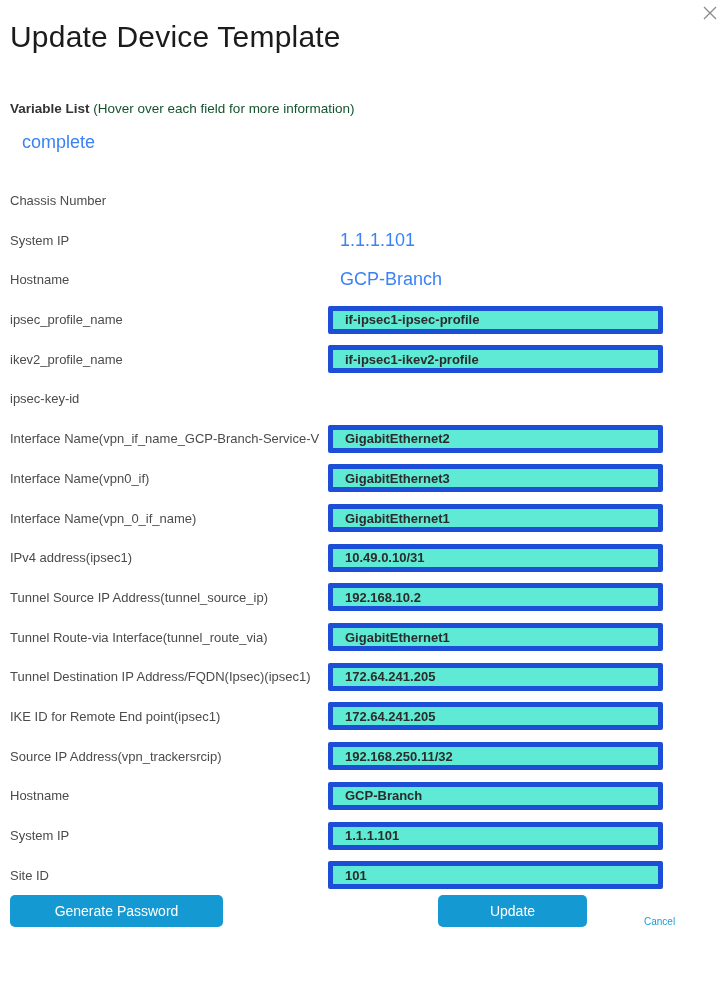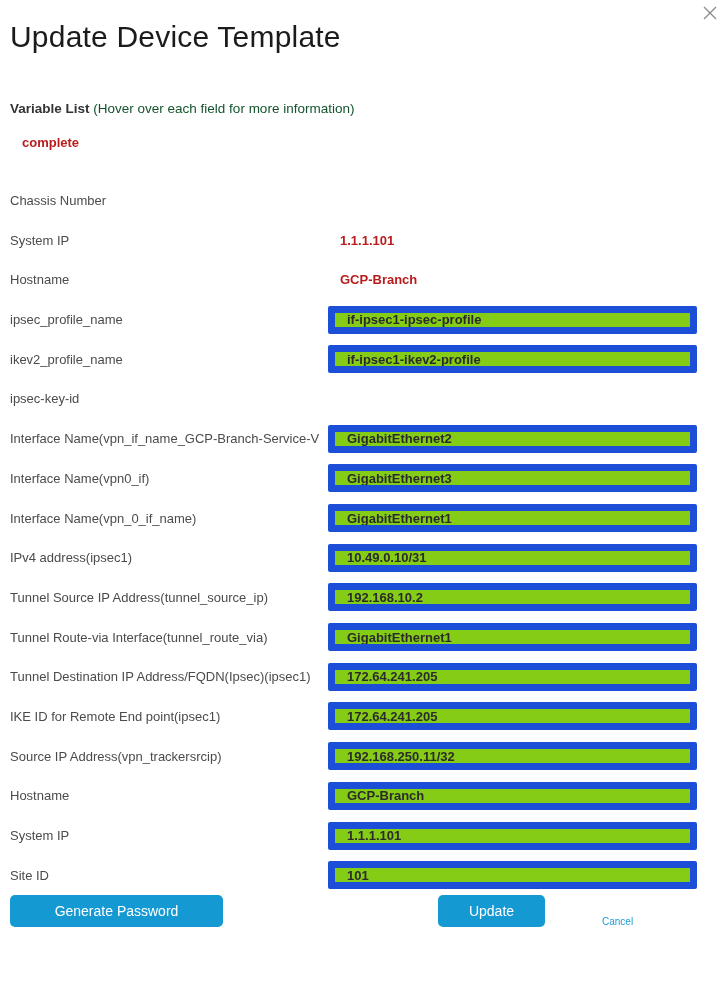--- a/index.html
+++ b/index.html
@@ -57,30 +57,30 @@
     flex: 0 0 318px;
     max-width: 318px;
     font-size: 13px;
     color: #4b4b4b;
     white-space: nowrap;
     overflow: hidden;
   }
   .row-value-area { flex: 1 1 auto; display: flex; align-items: center; }
   .static-value {
     padding-left: 12px;
-    font-size: 13px;
-    font-weight: 700;
-    color: #b91c1c;
+    font-size: 18px;
+    font-weight: 400;
+    color: #3b82f6;
   }
   .variable-input {
-    width: 369px;
+    width: 335px;
     height: 28px;
-    border: 7px solid #1d4ed8;
+    border: 5px solid #1d4ed8;
     border-radius: 2px;
-    background: #84cc16;
+    background: #5eead4;
     padding: 0 12px;
     font-family: "Liberation Sans", sans-serif;
     font-size: 13px;
     font-weight: 600;
     color: #2b2b2b;
     outline: none;
   }
 
   
   .footer {
@@ -91,21 +91,21 @@
     border: none;
     border-radius: 5px;
     background: #1599d3;
     color: #ffffff;
     font-family: "Liberation Sans", sans-serif;
     font-size: 14px;
     height: 32px;
     cursor: pointer;
   }
   .btn-generate { width: 213px; }
-  .btn-update { width: 107px; margin-left: 215px; }
+  .btn-update { width: 149px; margin-left: 215px; }
   .cancel-link {
     margin-left: 57px;
     color: #1a9cd8;
     font-size: 10px;
     cursor: pointer;
     text-decoration: none;
   }
 </style>
 </head>
 <body>

